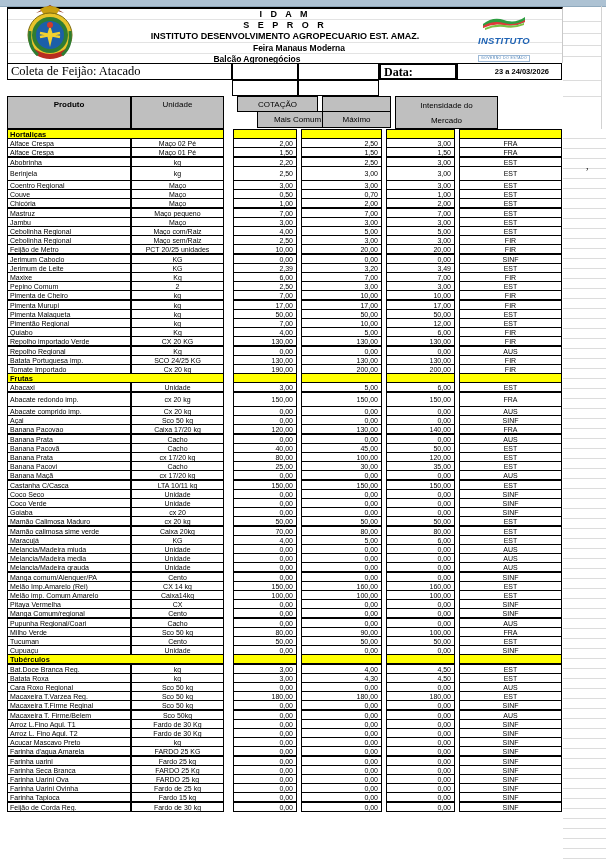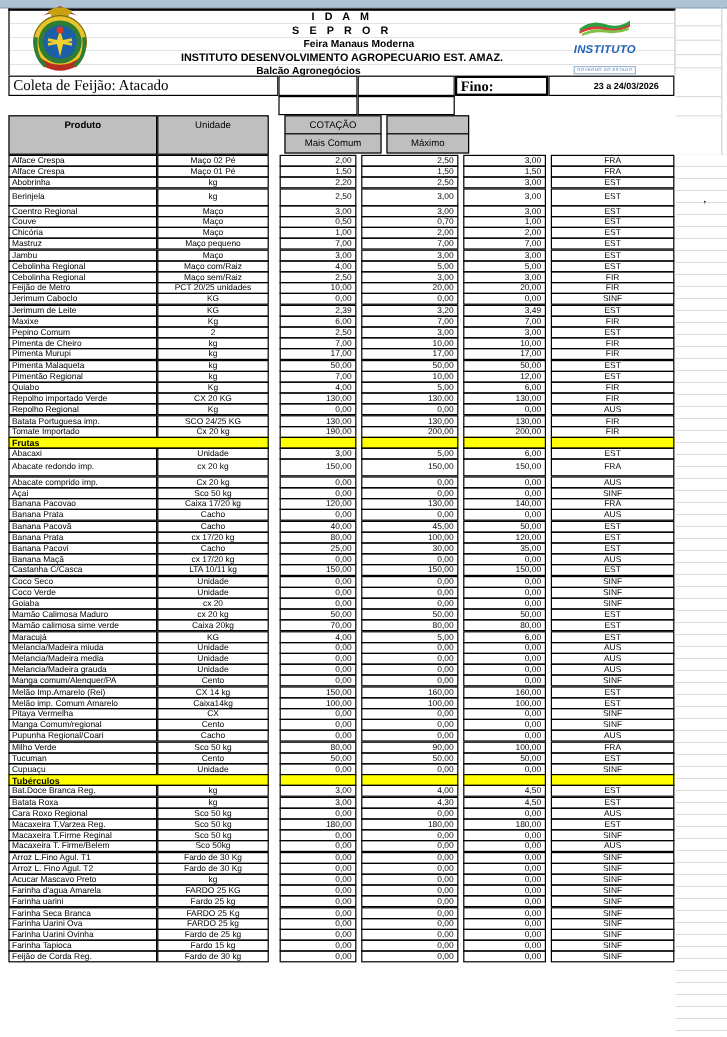--- a/index.html
+++ b/index.html
@@ -59,22 +59,22 @@
 
 <div id="screen">
 
   <div id="topstrip"></div>
   <div id="rightvline"></div>
   <div id="rightstrip"></div>
 
   <div id="titleblock">
     <div class="tline t2">I D A M</div>
     <div class="tline t1">S E P R O R</div>
+    <div class="tline t3">INSTITUTO DESENVOLVIMENTO AGROPECUARIO EST. AMAZ.</div>
     <div class="tline t4">Feira Manaus Moderna</div>
-    <div class="tline t3">INSTITUTO DESENVOLVIMENTO AGROPECUARIO EST. AMAZ.</div>
     <div class="tline t5">Balcão Agronegócios</div>
   </div>
 
   <svg id="leftlogo" viewBox="0 0 56 58">
     <path d="M28 2 L14 10 Q28 4 42 10 Z" fill="#8b2e12"></path>
     <path d="M18 6 Q28 0 38 6 L34 12 L22 12 Z" fill="#c8a012"></path>
     <circle cx="28" cy="32" r="22" fill="#e8c42a" stroke="#7a6a10" stroke-width="1"></circle>
     <circle cx="28" cy="32" r="18" fill="#2f7d32"></circle>
     <circle cx="28" cy="32" r="14" fill="#1c5fa8"></circle>
     <path d="M28 22 L31 32 L28 44 L25 32 Z" fill="#f2d12e"></path>
@@ -90,21 +90,21 @@
       <path d="M2 12 Q12 6 23 9 Q34 12 44 6 L44 8 Q33 13 22 11 Q12 9 2 14 Z" fill="#e03a3a"></path>
       <path d="M4 14 Q14 9 24 11 Q34 13 43 9 L43 11 Q33 15 23 13 Q13 12 4 16 Z" fill="#7dc242"></path>
     </svg>
     <div class="rl-name">INSTITUTO</div>
     <div class="rl-sub">GOVERNO DO ESTADO</div>
   </div>
 
   <div class="hcell b15" style="left:7px;top:63px;width:225px;height:17px;" id="coleta-text">Coleta de Feijão: Atacado</div>
   <div class="hcell b15" style="left:232px;top:63px;width:66px;height:17px;"></div>
   <div class="hcell b15" style="left:298px;top:63px;width:81px;height:17px;"></div>
-  <div class="hcell b20" style="left:379px;top:63px;width:78px;height:17px;" id="data-label">Fino:</div>
+  <div class="hcell b20" style="left:379px;top:63px;width:78px;height:17px;" id="data-label">Data:</div>
   <div class="hcell b07" style="left:457px;top:63px;width:105px;height:17px;" id="date-cell">23 a 24/03/2026</div>
 
   <div class="hcell b07" style="left:232px;top:80px;width:66px;height:16px;"></div>
   <div class="hcell b15" style="left:298px;top:80px;width:81px;height:16px;"></div>
 
   <div class="hgrid" style="left:563px;top:21px;width:38px;"></div>
   <div class="hgrid" style="left:563px;top:33px;width:38px;"></div>
   <div class="hgrid" style="left:563px;top:45px;width:38px;"></div>
   <div class="hgrid" style="left:563px;top:56px;width:38px;"></div>
   <div class="hgrid" style="left:563px;top:80px;width:38px;"></div>
@@ -113,31 +113,46 @@
   <div id="margin-note">,</div>
 
   <div id="maintable">
     <div class="row">
       <div class="cell gray hdr w-p" style="height:33px;line-height:16px;font-weight:bold;">Produto</div>
       <div class="cell gray hdr w-u" style="height:33px;line-height:16px;">Unidade</div>
       <div class="gap w-g1" style="height:33px;"></div>
       <div class="gap w-g" style="height:33px;"></div>
       <div style="width:81px;">
         <div class="cell gray hdr w-com" style="height:16px;line-height:15px;">COTAÇÃO</div>
-        <div class="cell gray hdr w-com" style="height:17px;line-height:16px;margin-top:-0.8px;">Mais Comum</div>
+        <div class="cell gray hdr w-com" style="height:17px;line-height:16px;margin-top:-0.8px;margin-left:20px;">Mais Comum</div>
       </div>
       <div class="gap w-g" style="height:33px;"></div>
       <div style="width:69px;">
         <div class="cell gray hdr w-max" style="height:16px;"></div>
         <div class="cell gray hdr w-max" style="height:17px;line-height:16px;margin-top:-0.8px;">Máximo</div>
       </div>
       <div class="gap w-g" style="height:33px;"></div>
+      <div class="cell gray hdr w-int" style="height:33px;line-height:15px;padding-top:1px;">
+        <div>Intensidade do</div>
+        <div>Mercado</div>
+      </div>
     </div>
     <div id="tbody">
         <div class="row">
+          <div class="cell yellow secname w-pu" style="height: 10px; line-height: 9.5px;">Hortaliças</div>
+          <div class="gap w-g1"></div>
+          <div class="cell yellow w-min" style="height: 10px; line-height: 9.5px;"></div>
+          <div class="gap w-g"></div>
+          <div class="cell yellow w-com" style="height: 10px; line-height: 9.5px;"></div>
+          <div class="gap w-g"></div>
+          <div class="cell yellow w-max" style="height: 10px; line-height: 9.5px;"></div>
+          <div class="gap w-g"></div>
+          <div class="cell yellow w-int" style="height: 10px; line-height: 9.5px;"></div>
+        </div>
+        <div class="row">
           <div class="cell dcell al w-p" style="height: 10px; line-height: 9.5px;">Alface Crespa</div>
           <div class="cell dcell ac w-u" style="height: 10px; line-height: 9.5px;">Maço 02 Pé</div>
           <div class="gap w-g1"></div>
           <div class="cell dcell ar w-min" style="height: 10px; line-height: 9.5px;">2,00</div>
           <div class="gap w-g"></div>
           <div class="cell dcell ar w-com" style="height: 10px; line-height: 9.5px;">2,50</div>
           <div class="gap w-g"></div>
           <div class="cell dcell ar w-max" style="height: 10px; line-height: 9.5px;">3,00</div>
           <div class="gap w-g"></div>
           <div class="cell dcell ac w-int" style="height: 10px; line-height: 9.5px;">FRA</div>

